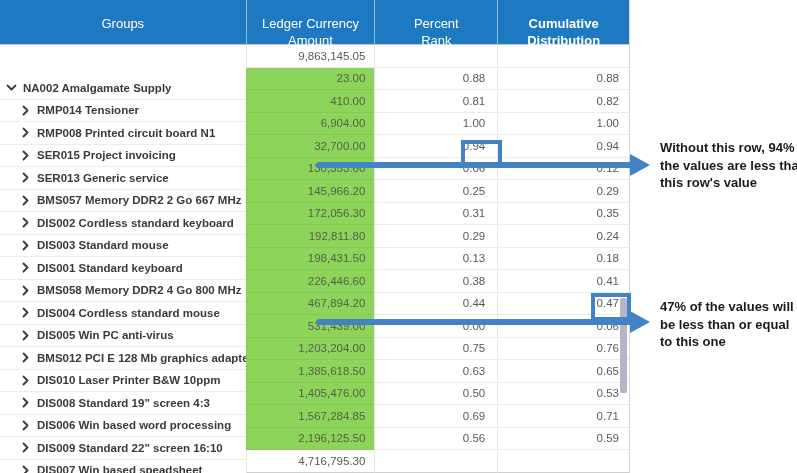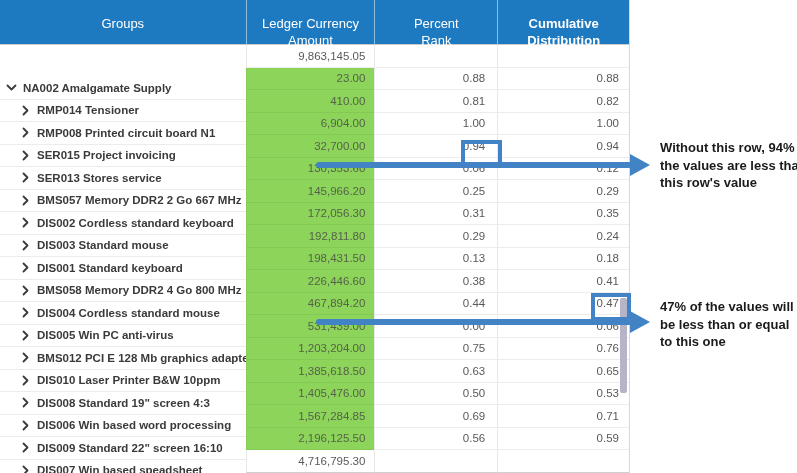--- a/index.html
+++ b/index.html
@@ -128,21 +128,21 @@
           <div class="cell rank">1.00</div>
           <div class="cell cumdist">1.00</div>
         </div>
         <div class="row child">
           <div class="cell groups">
             <span class="chev">
               <svg width="11" height="11" viewBox="0 0 11 11">
                 <polyline points="3.5,1.5 7.5,5.5 3.5,9.5" fill="none" stroke="#3a3a3a" stroke-width="1.8" stroke-linecap="round" stroke-linejoin="round"></polyline>
               </svg>
             </span>
-            <span class="glabel">SER013 Stores service</span>
+            <span class="glabel">SER013 Generic service</span>
           </div>
           <div class="cell amount green">32,700.00</div>
           <div class="cell rank">0.94</div>
           <div class="cell cumdist">0.94</div>
         </div>
         <div class="row child">
           <div class="cell groups">
             <span class="chev">
               <svg width="11" height="11" viewBox="0 0 11 11">
                 <polyline points="3.5,1.5 7.5,5.5 3.5,9.5" fill="none" stroke="#3a3a3a" stroke-width="1.8" stroke-linecap="round" stroke-linejoin="round"></polyline>

